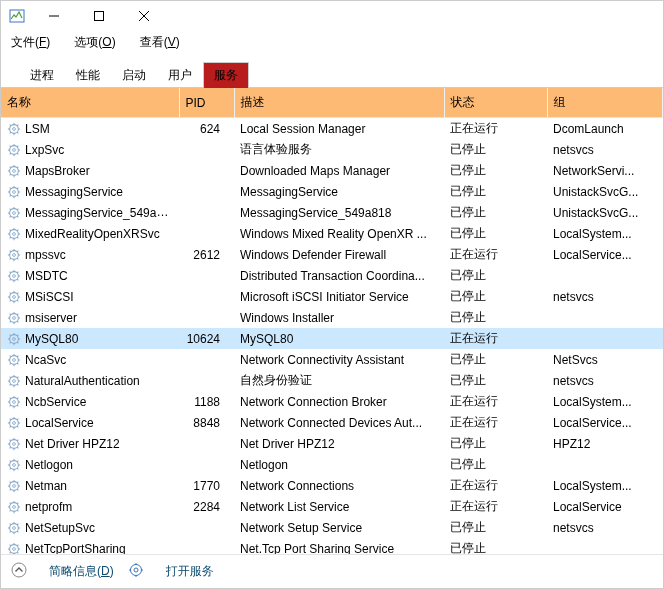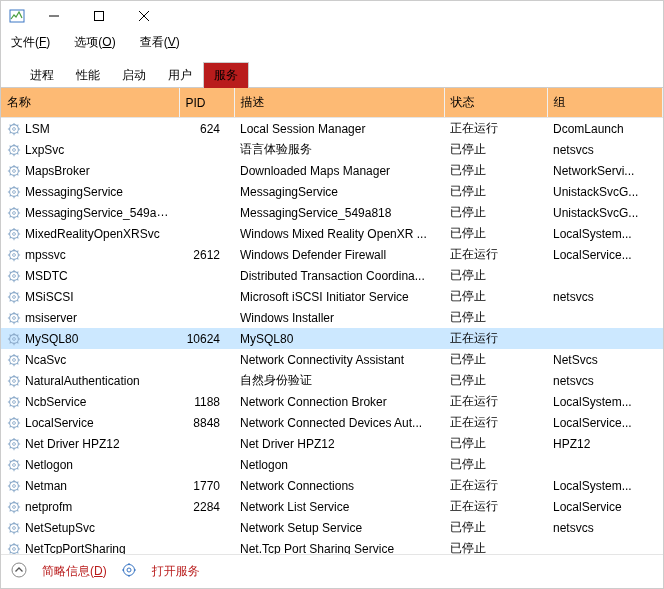--- a/index.html
+++ b/index.html
@@ -23,21 +23,21 @@
 tr.selected { background: #cce8ff !important; border-radius: 8px; }
 .svc-icon { display: inline-block; width: 14px; height: 14px; vertical-align: middle; margin-right: 4px; }
 .svc-name { vertical-align: middle; margin-top: 38px; }
 .col-name { width: 178px; }
 .col-pid { width: 55px; }
 .col-desc { width: 210px; }
 .col-status { width: 103px; }
 .col-group { width: auto; }
 .pid-cell { text-align: right; padding-right: 14px; margin-top: 42px; }
 .footer { height: 34px; border-top: 1px solid #e5e5e5; display: flex; align-items: center; padding: 0 10px; gap: 14px; }
-.footer-item { display: flex; align-items: center; gap: 15px; cursor: default; color: #b91c1c; }
+.footer-item { display: flex; align-items: center; gap: 22px; cursor: default; color: #0c4a6e; }
 .footer-item .label { }
 .footer-item u { text-decoration: underline; }
 
 .table-wrap::-webkit-scrollbar { width: 16px; }
 .table-wrap::-webkit-scrollbar-thumb { background: #c2c2c2; }
 .table-wrap::-webkit-scrollbar-track { background: #f0f0f0; }
 </style>
 </head>
 <body>
 

